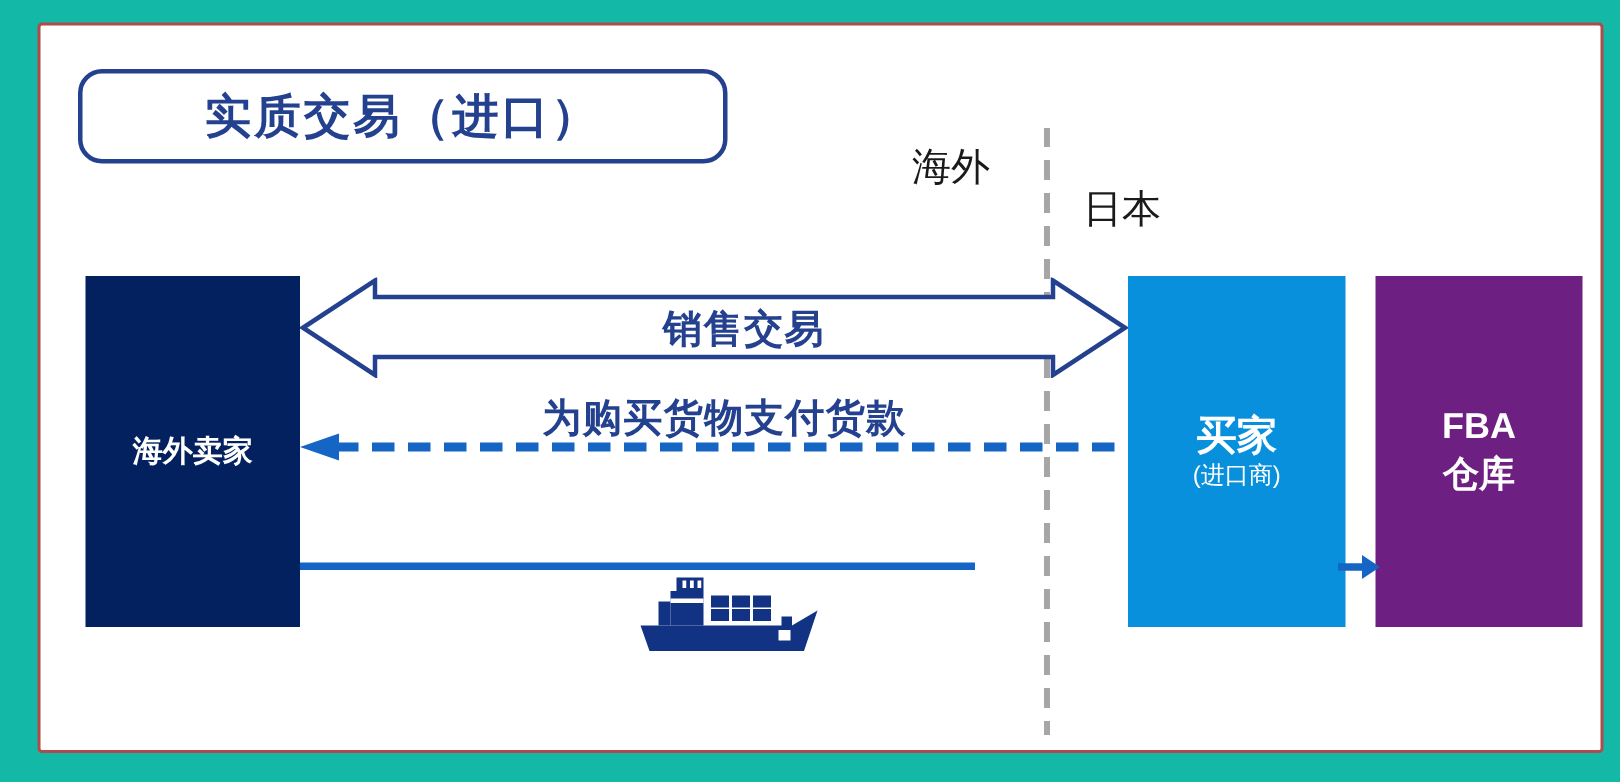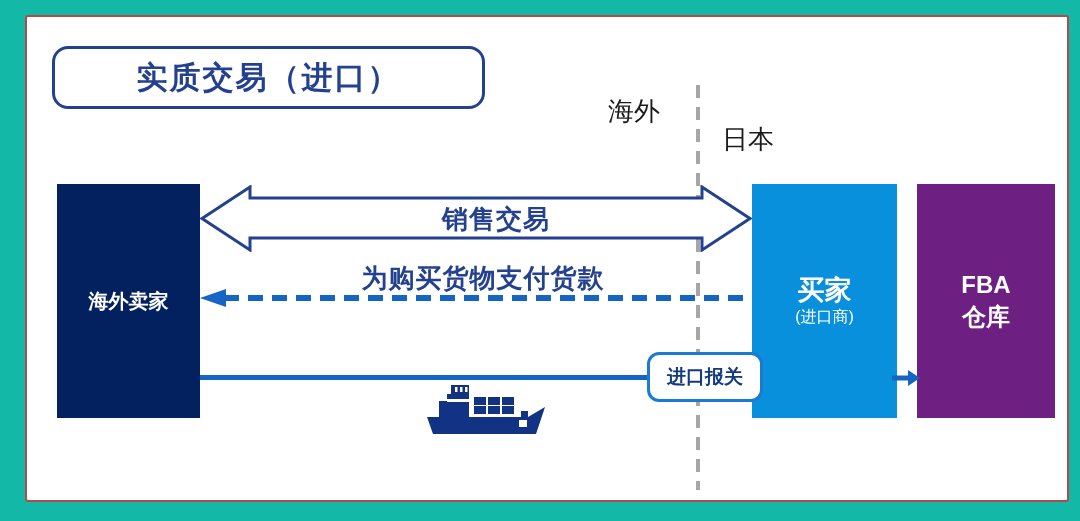--- a/index.html
+++ b/index.html
@@ -82,23 +82,20 @@
   <div class="flow-label sales-label">销售交易</div>
 
   <div class="flow-label payment-label">为购买货物支付货款</div>
   <svg class="svg-abs" style="left:200px;top:288px;" width="552" height="20" viewBox="0 0 552 20">
     <line x1="24" y1="10" x2="552" y2="10" style="stroke:var(--flow-blue);stroke-width:6;" stroke-dasharray="15 9"></line>
     <polygon points="0,10 26,1 26,19" style="fill:var(--flow-blue);"></polygon>
   </svg>
 
   <div class="solid-line"></div>
 
-  <div class="customs-badge">
-    <span>进口报关</span>
-  </div>
 
   <svg class="svg-abs" style="left:425px;top:382px;" width="122" height="62" viewBox="0 0 122 62">
     <g style="fill:var(--ship-navy);">
       <path d="M2,35 L96,35 L96,29 L103,29 L103,35 L120,25 L111,52 L8,52 Z"></path>
       <rect x="49" y="15" width="12" height="8"></rect>
       <rect x="63" y="15" width="12" height="8"></rect>
       <rect x="77" y="15" width="12" height="8"></rect>
       <rect x="49" y="24" width="12" height="8"></rect>
       <rect x="63" y="24" width="12" height="8"></rect>
       <rect x="77" y="24" width="12" height="8"></rect>

